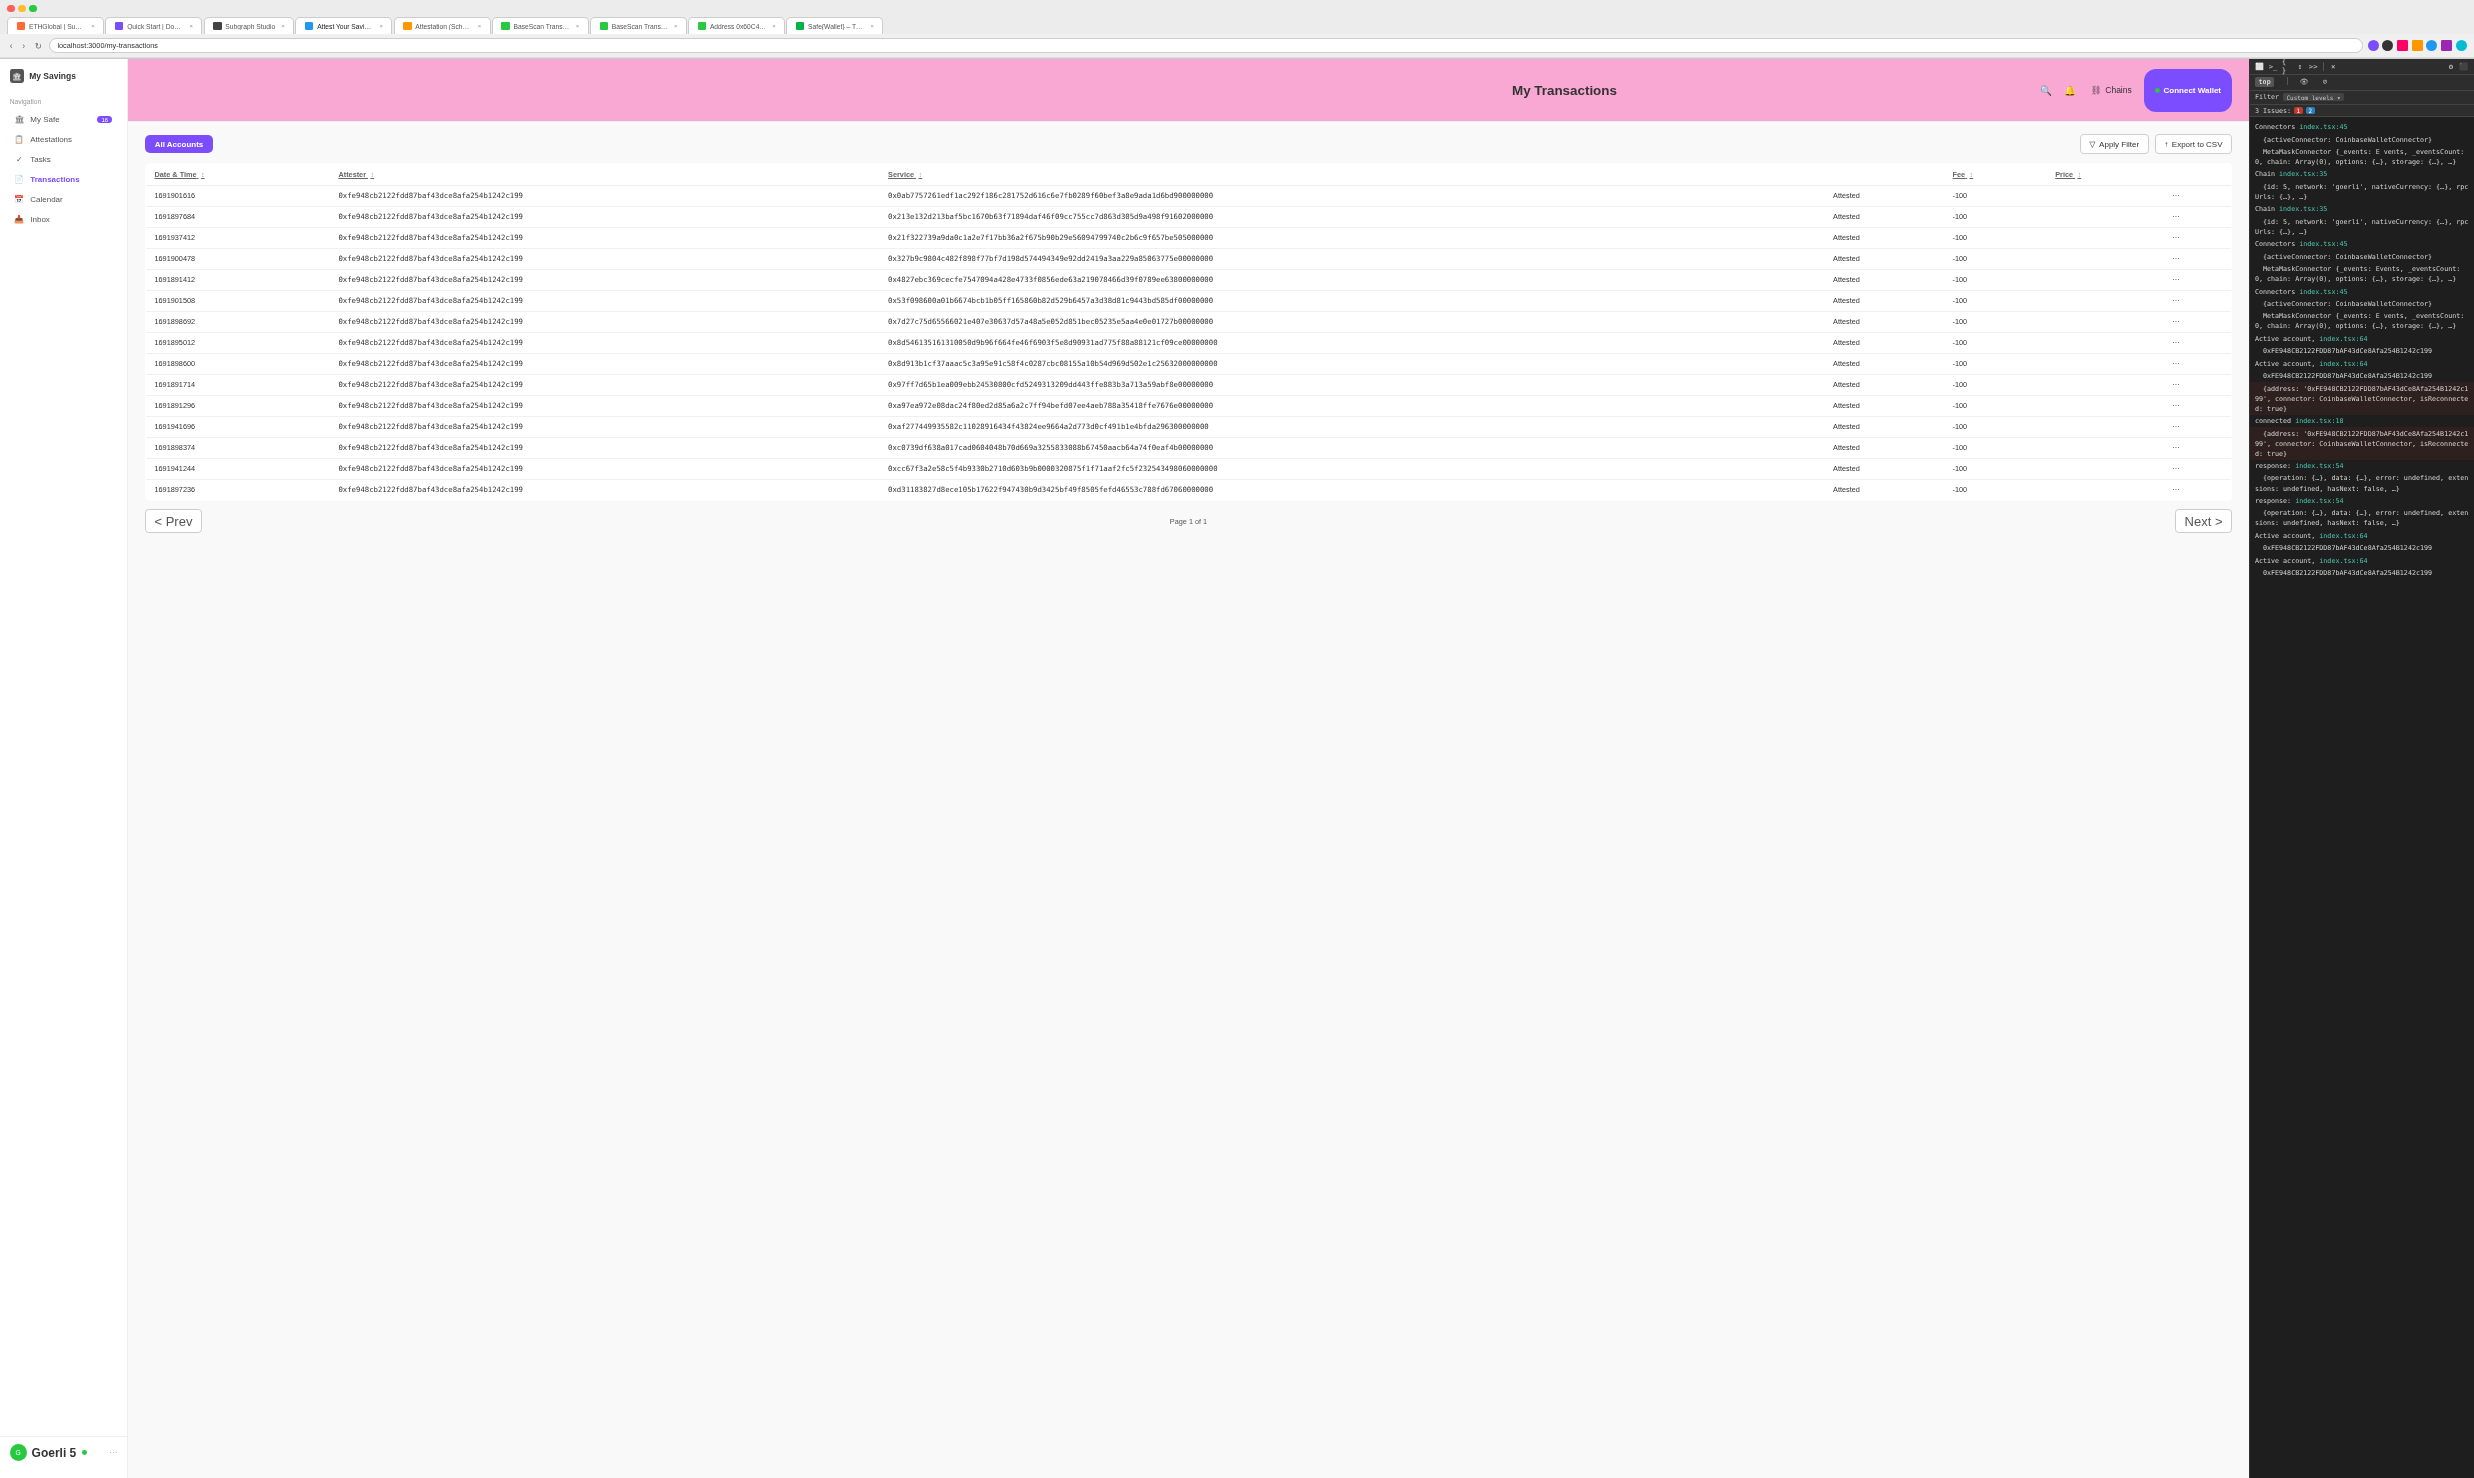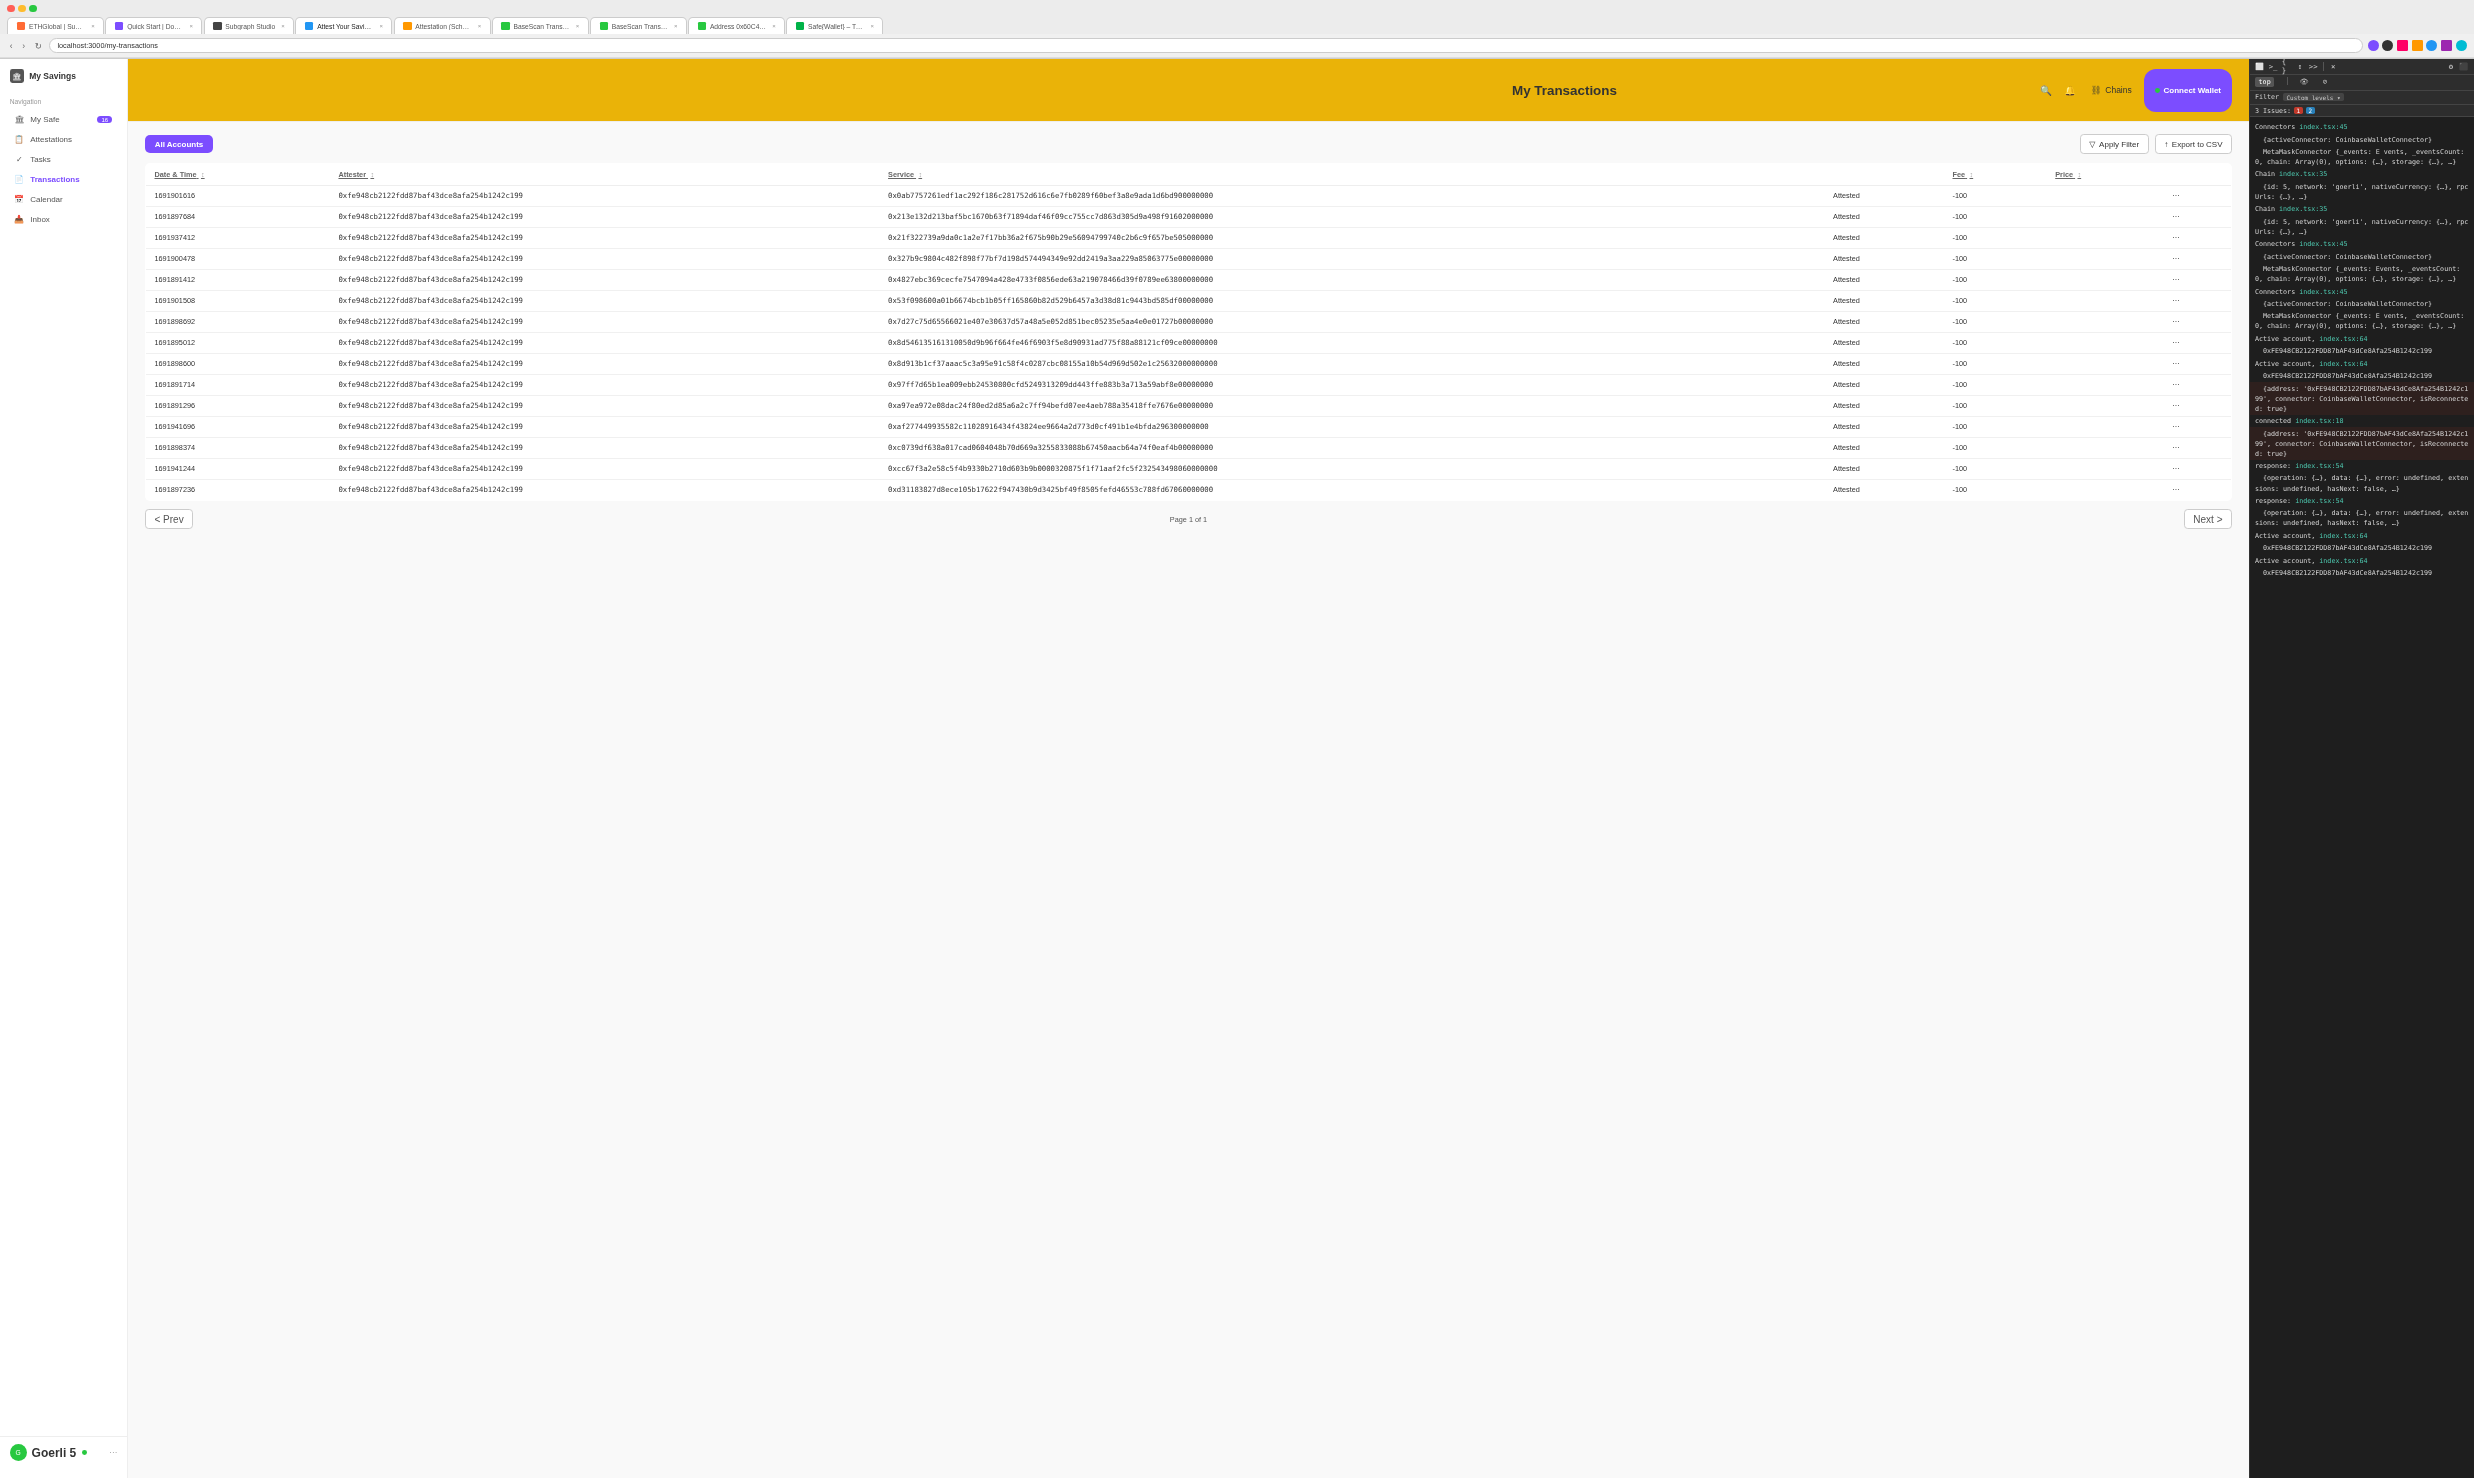--- a/index.html
+++ b/index.html
@@ -39,21 +39,21 @@
     .sidebar-item .icon { width: 9.7px; text-align: center; }
     .sidebar-item .badge { background: #7c4dff; color: #fff; border-radius: 6px; padding: 0.6px 4.3px; font-size: 6px; margin-left: auto; }
     .sidebar-bottom { margin-top: auto; padding: 7.3px 9.7px; display: flex; align-items: center; gap: 4.9px; border-top: 0.6px solid #eee; }
     .sidebar-avatar { width: 17px; height: 17px; border-radius: 50%; background: #28c840; display: flex; align-items: center; justify-content: center; color: #fff; font-size: 6.7px; }
     .sidebar-bottom-text { font-size: 12px; font-weight: 700; }
     .sidebar-bottom-dot { width: 4.9px; height: 4.9px; border-radius: 50%; background: #28c840; margin-left: 1.2px; }
     .sidebar-bottom-more { margin-left: auto; color: #999; cursor: pointer; }
 
     
     .main-content { flex: 1; overflow: auto; background: #f9f9f9; }
-    .main-header { display: flex; align-items: center; padding: 9.7px 17px; background: #eab308; border-bottom: 0.6px solid #eee; }
+    .main-header { display: flex; align-items: center; padding: 9.7px 17px; background: #f9a8d4; border-bottom: 0.6px solid #eee; }
     .main-title { font-size: 13.4px; font-weight: 700; flex: 1; text-align: center; }
     .header-actions { display: flex; align-items: center; gap: 7.3px; }
     .icon-btn { background: none; border: none; cursor: pointer; color: #555; font-size: 9.7px; padding: 2.4px; }
     .chains-btn { display: flex; align-items: center; gap: 3.7px; background: none; border: none; cursor: pointer; font-size: 8.5px; color: #333; padding: 2.4px 4.9px; }
     .connect-wallet-btn { background: #7c4dff; color: #fff; border: none; border-radius: 12px; padding: 17px 11px; font-size: 8px; font-weight: 600; cursor: pointer; display: flex; align-items: center; gap: 3.7px; }
     .connect-wallet-btn .dot { width: 4.9px; height: 4.9px; border-radius: 50%; background: #28c840; }
 
     
     .transactions-area { padding: 12px 17px; }
     .table-toolbar { display: flex; align-items: center; justify-content: space-between; margin-bottom: 8.5px; }
@@ -71,21 +71,21 @@
     .attested-badge { color: #555; font-size: 7.3px; }
     .fee-value { color: #333; }
     .price-value { color: #333; }
     .row-more { color: #aaa; cursor: pointer; }
     .address-text { font-family: monospace; font-size: 6.7px; color: #7c4dff; }
     .service-text { font-family: monospace; font-size: 6.7px; color: #333; }
     .datetime-text { font-size: 7.3px; color: #555; }
 
     
     .pagination { display: flex; align-items: center; justify-content: space-between; padding: 8.5px 0 2.4px; }
-    .page-btn { background: #fff; border: 0.6px solid #ccc; border-radius: 3.7px; padding: 3.7px 8.5px; font-size: 10px; cursor: pointer; color: #555; }
+    .page-btn { background: #fff; border: 0.6px solid #ccc; border-radius: 3.7px; padding: 3.7px 8.5px; font-size: 13px; cursor: pointer; color: #555; }
     .page-info { font-size: 7.3px; color: #555; }
 
     
     .dev-panel { width: 225px; background: #1e1e1e; color: #d4d4d4; flex-shrink: 0; display: flex; flex-direction: column; font-size: 6.7px; font-family: monospace; overflow: hidden; border-left: 0.6px solid #333; }
     .dev-panel-toolbar { background: #2d2d2d; border-bottom: 0.6px solid #444; display: flex; align-items: center; padding: 2.4px 4.9px; gap: 3.7px; }
     .dev-toolbar-icon { width: 9.7px; height: 9.7px; display: flex; align-items: center; justify-content: center; cursor: pointer; color: #ccc; font-size: 7.3px; border-radius: 1.8px; }
     .dev-toolbar-sep { width: 0.6px; height: 8.5px; background: #555; margin: 0 1.2px; }
     .dev-toolbar-spacer { flex: 1; }
     .dev-panel-row2 { background: #2d2d2d; border-bottom: 0.6px solid #444; display: flex; align-items: flex-start; padding: 2.4px 4.9px; gap: 11px; }
     .dev-tab-btn { padding: 1.2px 3.7px; border-radius: 1.8px; cursor: pointer; color: #ccc; font-size: 6.7px; }

